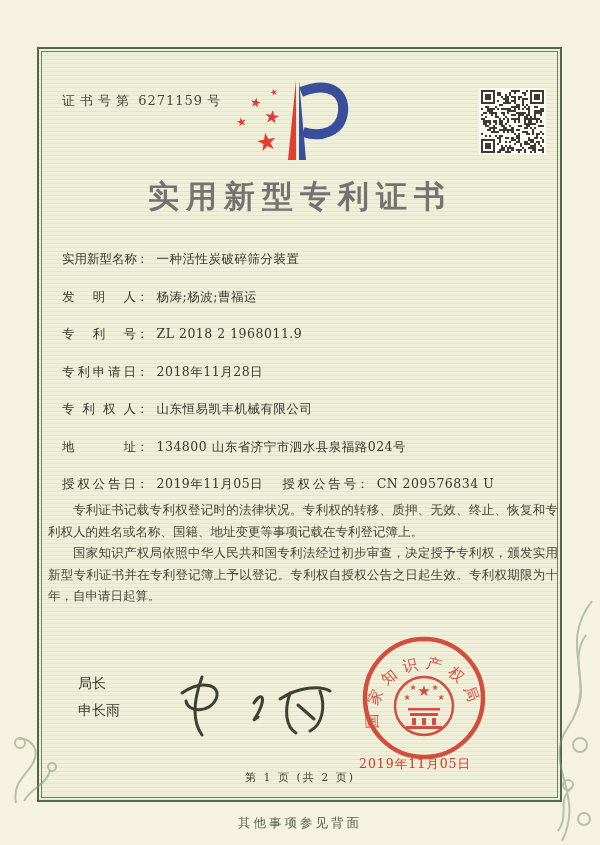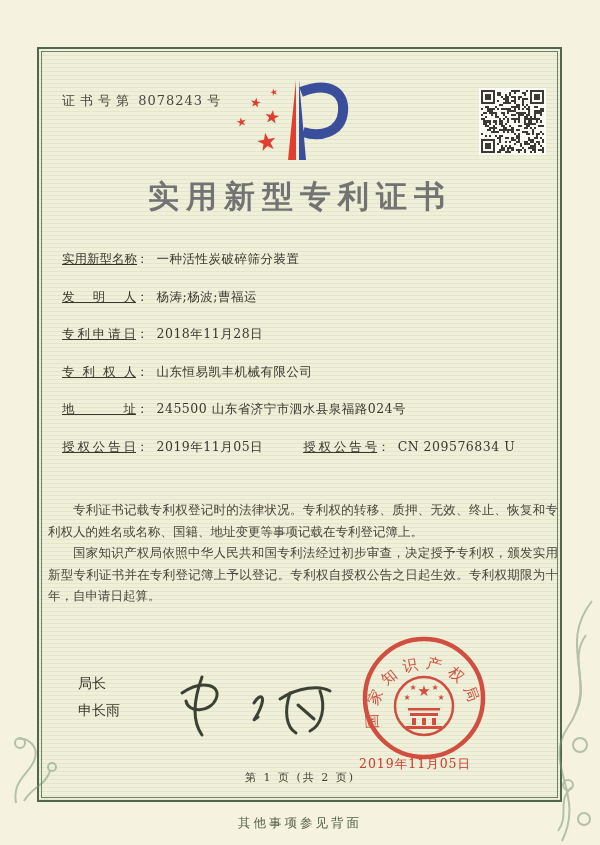--- a/index.html
+++ b/index.html
@@ -32,25 +32,24 @@
   .title{
     position:absolute;left:0;right:0;top:176px;margin:0;text-align:center;
     font-size:31px;font-weight:700;letter-spacing:7px;color:#737373;
   }
   
   .fields{position:absolute;left:62px;top:251px;right:38px;font-size:12.5px;color:#3a372f;}
   .field-row{height:22px;margin-bottom:15.5px;white-space:nowrap;}
   .f-label{
     display:inline-block;width:74px;text-align:justify;text-align-last:justify;
     vertical-align:bottom;
-    text-decoration:underline;
   }
   .colon{display:inline-block;margin-right:8px;}
   .f-value{letter-spacing:0.5px;}
-  .grant-no{margin-left:40px;}
+  .grant-no{margin-left:19px;}
   
   .paras{position:absolute;left:48px;right:42px;top:499px;font-size:12.5px;
     color:#4a463b;line-height:21.5px;text-align:justify;}
   .paras p{margin:0;text-indent:2em;}
   
   .signer{position:absolute;left:78px;top:670px;font-size:14px;color:#3a372f;line-height:27px;
     font-family:"DejaVu Sans","Liberation Sans",sans-serif;}
   .signature{position:absolute;left:158px;top:665px;}
   
   .seal{position:absolute;left:360px;top:634px;width:128px;height:128px;}
@@ -70,21 +69,21 @@
 <body>
 
 <div class="page">
 
   <div class="frame">
     <div class="frame-inner"></div>
   </div>
 
   <div class="cert-no">
     <span class="sp">证书号第</span>
-    <span class="num">8078243</span>
+    <span class="num">6271159</span>
     <span class="sp">号</span>
   </div>
 
   <div class="logo">
     <span class="star" style="left:8px;top:46px;font-size:12px;transform:rotate(-12deg);">★</span>
     <span class="star" style="left:22px;top:26px;font-size:13px;transform:rotate(10deg);">★</span>
     <span class="star" style="left:42px;top:18px;font-size:9px;transform:rotate(-18deg);">★</span>
     <span class="star" style="left:36px;top:38px;font-size:18px;transform:rotate(8deg);">★</span>
     <span class="star" style="left:28px;top:60px;font-size:24px;transform:rotate(-10deg);">★</span>
     <svg width="95" height="112" viewBox="0 0 95 112">
@@ -444,27 +443,30 @@
   <h1 class="title">实用新型专利证书</h1>
 
   <div class="fields">
     <div class="field-row">
       <span class="f-label">实用新型名称</span><span class="colon">：</span><span class="f-value">一种活性炭破碎筛分装置</span>
     </div>
     <div class="field-row">
       <span class="f-label">发明人</span><span class="colon">：</span><span class="f-value">杨涛;杨波;曹福运</span>
     </div>
     <div class="field-row">
+      <span class="f-label">专利号</span><span class="colon">：</span><span class="f-value">ZL 2018 2 1968011.9</span>
+    </div>
+    <div class="field-row">
       <span class="f-label">专利申请日</span><span class="colon">：</span><span class="f-value">2018年11月28日</span>
     </div>
     <div class="field-row">
       <span class="f-label">专利权人</span><span class="colon">：</span><span class="f-value">山东恒易凯丰机械有限公司</span>
     </div>
     <div class="field-row">
-      <span class="f-label">地址</span><span class="colon">：</span><span class="f-value">245500 山东省济宁市泗水县泉福路024号</span>
+      <span class="f-label">地址</span><span class="colon">：</span><span class="f-value">134800 山东省济宁市泗水县泉福路024号</span>
     </div>
     <div class="field-row">
       <span class="f-label">授权公告日</span><span class="colon">：</span><span class="f-value">2019年11月05日</span><span class="grant-no"><span class="f-label">授权公告号</span><span class="colon">：</span><span class="f-value">CN 209576834 U</span></span>
     </div>
   </div>
 
   <div class="paras">
     <p>专利证书记载专利权登记时的法律状况。专利权的转移、质押、无效、终止、恢复和专利权人的姓名或名称、国籍、地址变更等事项记载在专利登记簿上。</p>
     <p>国家知识产权局依照中华人民共和国专利法经过初步审查，决定授予专利权，颁发实用新型专利证书并在专利登记簿上予以登记。专利权自授权公告之日起生效。专利权期限为十年，自申请日起算。</p>
   </div>

